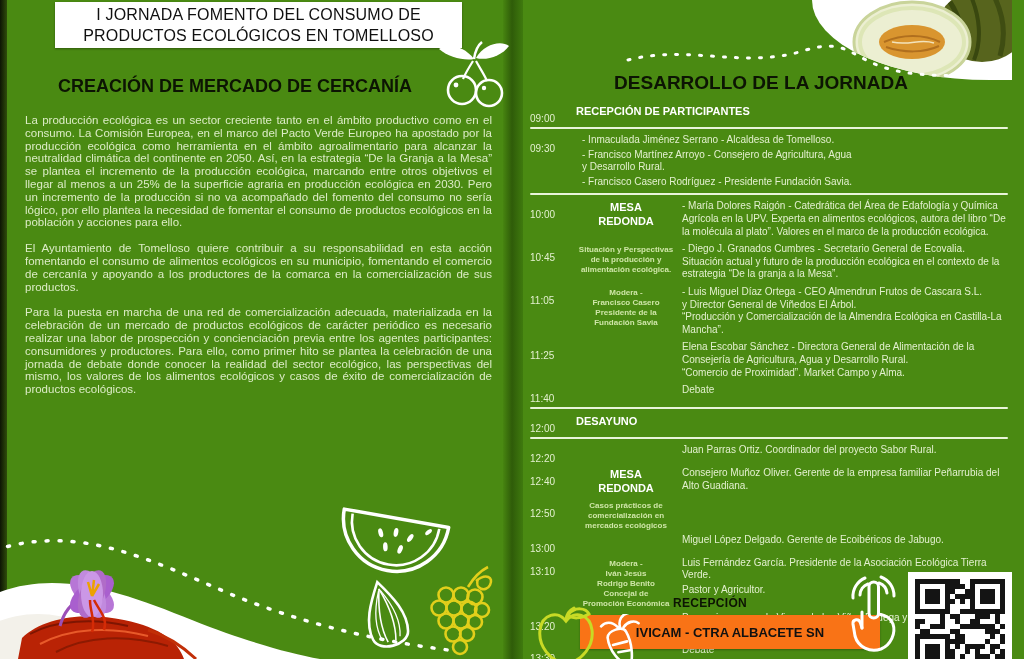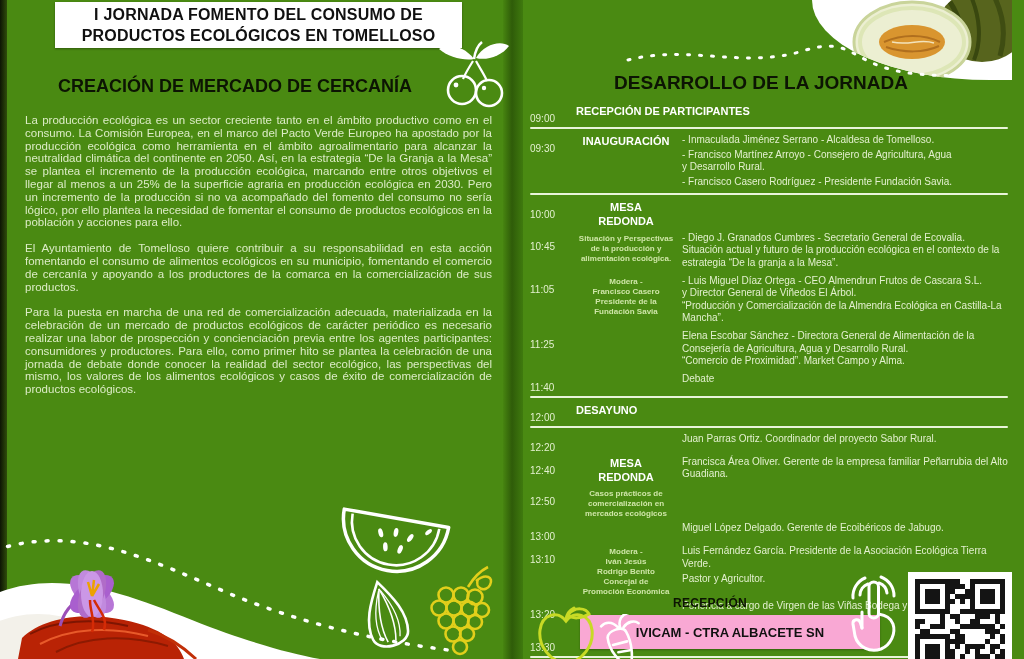--- a/index.html
+++ b/index.html
@@ -9,21 +9,21 @@
           background:#4a8a12;overflow:hidden;}
   .edge-left{position:absolute;left:0;top:0;bottom:0;width:7px;
              background:linear-gradient(90deg,#0d1504,#2f4c0b);}
   .gutter{position:absolute;left:503px;top:0;bottom:0;width:20px;
           background:linear-gradient(90deg,#478510,#2f5c09 45%,#3f7a0e);}
 
   
   .title-box{position:absolute;left:55px;top:2px;width:407px;height:46px;
              background:#ffffff;box-shadow:0 1px 2px rgba(0,0,0,.35);
              display:flex;flex-direction:column;justify-content:center;}
-  .title-box div{text-align:center;font-weight:bold;font-size:16px;
+  .title-box div{text-align:center;font-weight:normal;font-size:16px;
                  line-height:21px;color:#101010;letter-spacing:.2px;}
   .left-heading{position:absolute;left:30px;top:76px;width:410px;
                 text-align:center;font-weight:bold;font-size:18px;color:#0c1403;}
   .paragraphs{position:absolute;left:25px;top:114px;width:467px;
               color:#dcecc6;font-size:11.5px;line-height:12.8px;
               text-align:justify;}
   .paragraphs .para{margin:0 0 13px 0;}
 
   
   .right-heading{position:absolute;left:530px;top:72px;width:462px;
@@ -36,21 +36,21 @@
   .srow .lbl.sub{color:#cfe6a8;font-size:8px;line-height:1.25;padding-top:2px;font-weight:bold;}
   .srow .lbl.wide{width:auto;text-align:right;}
   .srow .desc{flex:1;color:#e3f0cf;font-weight:normal;font-size:10px;
               line-height:1.26;padding-left:6px;}
   .srow .desc .line{white-space:pre-line;margin-bottom:2px;}
   .sep{height:2px;background:#e9f4da;margin:3px 0 5px 0;border-radius:1px;}
 
   .loc-heading{position:absolute;left:560px;top:596px;width:300px;text-align:center;
                font-weight:bold;font-size:12px;color:#0c1403;letter-spacing:.3px;}
   .venue-box{position:absolute;left:580px;top:615px;width:300px;height:34px;
-             background:#f9a8d4;display:flex;align-items:center;justify-content:center;
+             background:#f97316;display:flex;align-items:center;justify-content:center;
              font-weight:bold;font-size:13px;color:#111111;box-shadow:0 1px 2px rgba(0,0,0,.3);}
 
   
   .qr{position:absolute;left:908px;top:572px;width:104px;height:87px;
       background:#ffffff;overflow:hidden;}
   .qr .grid{position:absolute;left:7px;top:7px;width:90px;height:90px;}
   .qr .m{position:absolute;background:#141414;}
 
   
   .dec{position:absolute;pointer-events:none;}
@@ -179,33 +179,35 @@
   <div class="right-heading">DESARROLLO DE LA JORNADA</div>
 
   <div class="schedule">
       <div class="srow">
         <div class="t">09:00</div>
         <div class="lbl main wide">RECEPCIÓN DE PARTICIPANTES</div>
       </div>
       <div class="sep"></div>
       <div class="srow">
         <div class="t">09:30</div>
-        <div class="lbl main">INAUGURACIÓN</div>
         <div class="desc">
           <div class="line">- Inmaculada Jiménez Serrano - Alcaldesa de Tomelloso.</div>
           <div class="line">- Francisco Martínez Arroyo - Consejero de Agricultura, Agua
 y Desarrollo Rural.</div>
           <div class="line">- Francisco Casero Rodríguez - Presidente Fundación Savia.</div>
         </div>
       </div>
       <div class="sep"></div>
       <div class="srow">
         <div class="t">10:00</div>
         <div class="lbl main">MESA
 REDONDA</div>
+        <div class="desc">
+          <div class="line">- María Dolores Raigón - Catedrática del Área de Edafología y Química Agrícola en la UPV. Experta en alimentos ecológicos, autora del libro “De la molécula al plato”. Valores en el marco de la producción ecológica.</div>
+        </div>
       </div>
       <div class="srow">
         <div class="t">10:45</div>
         <div class="lbl sub">Situación y Perspectivas
 de la producción y
 alimentación ecológica.</div>
         <div class="desc">
           <div class="line">- Diego J. Granados Cumbres - Secretario General de Ecovalia.
 Situación actual y futuro de la producción ecológica en el contexto de la estrategia “De la granja a la Mesa”.</div>
         </div>
@@ -249,21 +251,21 @@
         <div class="lbl sub"></div>
         <div class="desc">
           <div class="line">Juan Parras Ortiz. Coordinador del proyecto Sabor Rural.</div>
         </div>
       </div>
       <div class="srow">
         <div class="t">12:40</div>
         <div class="lbl main">MESA
 REDONDA</div>
         <div class="desc">
-          <div class="line">Francisca Área Oliver. Gerente de la empresa familiar Peñarrubia del Alto Guadiana.</div>
+          <div class="line">Consejero Muñoz Oliver. Gerente de la empresa familiar Peñarrubia del Alto Guadiana.</div>
         </div>
       </div>
       <div class="srow">
         <div class="t">12:50</div>
         <div class="lbl sub">Casos prácticos de
 comercialización en
 mercados ecológicos</div>
       </div>
       <div class="srow">
         <div class="t">13:00</div>

